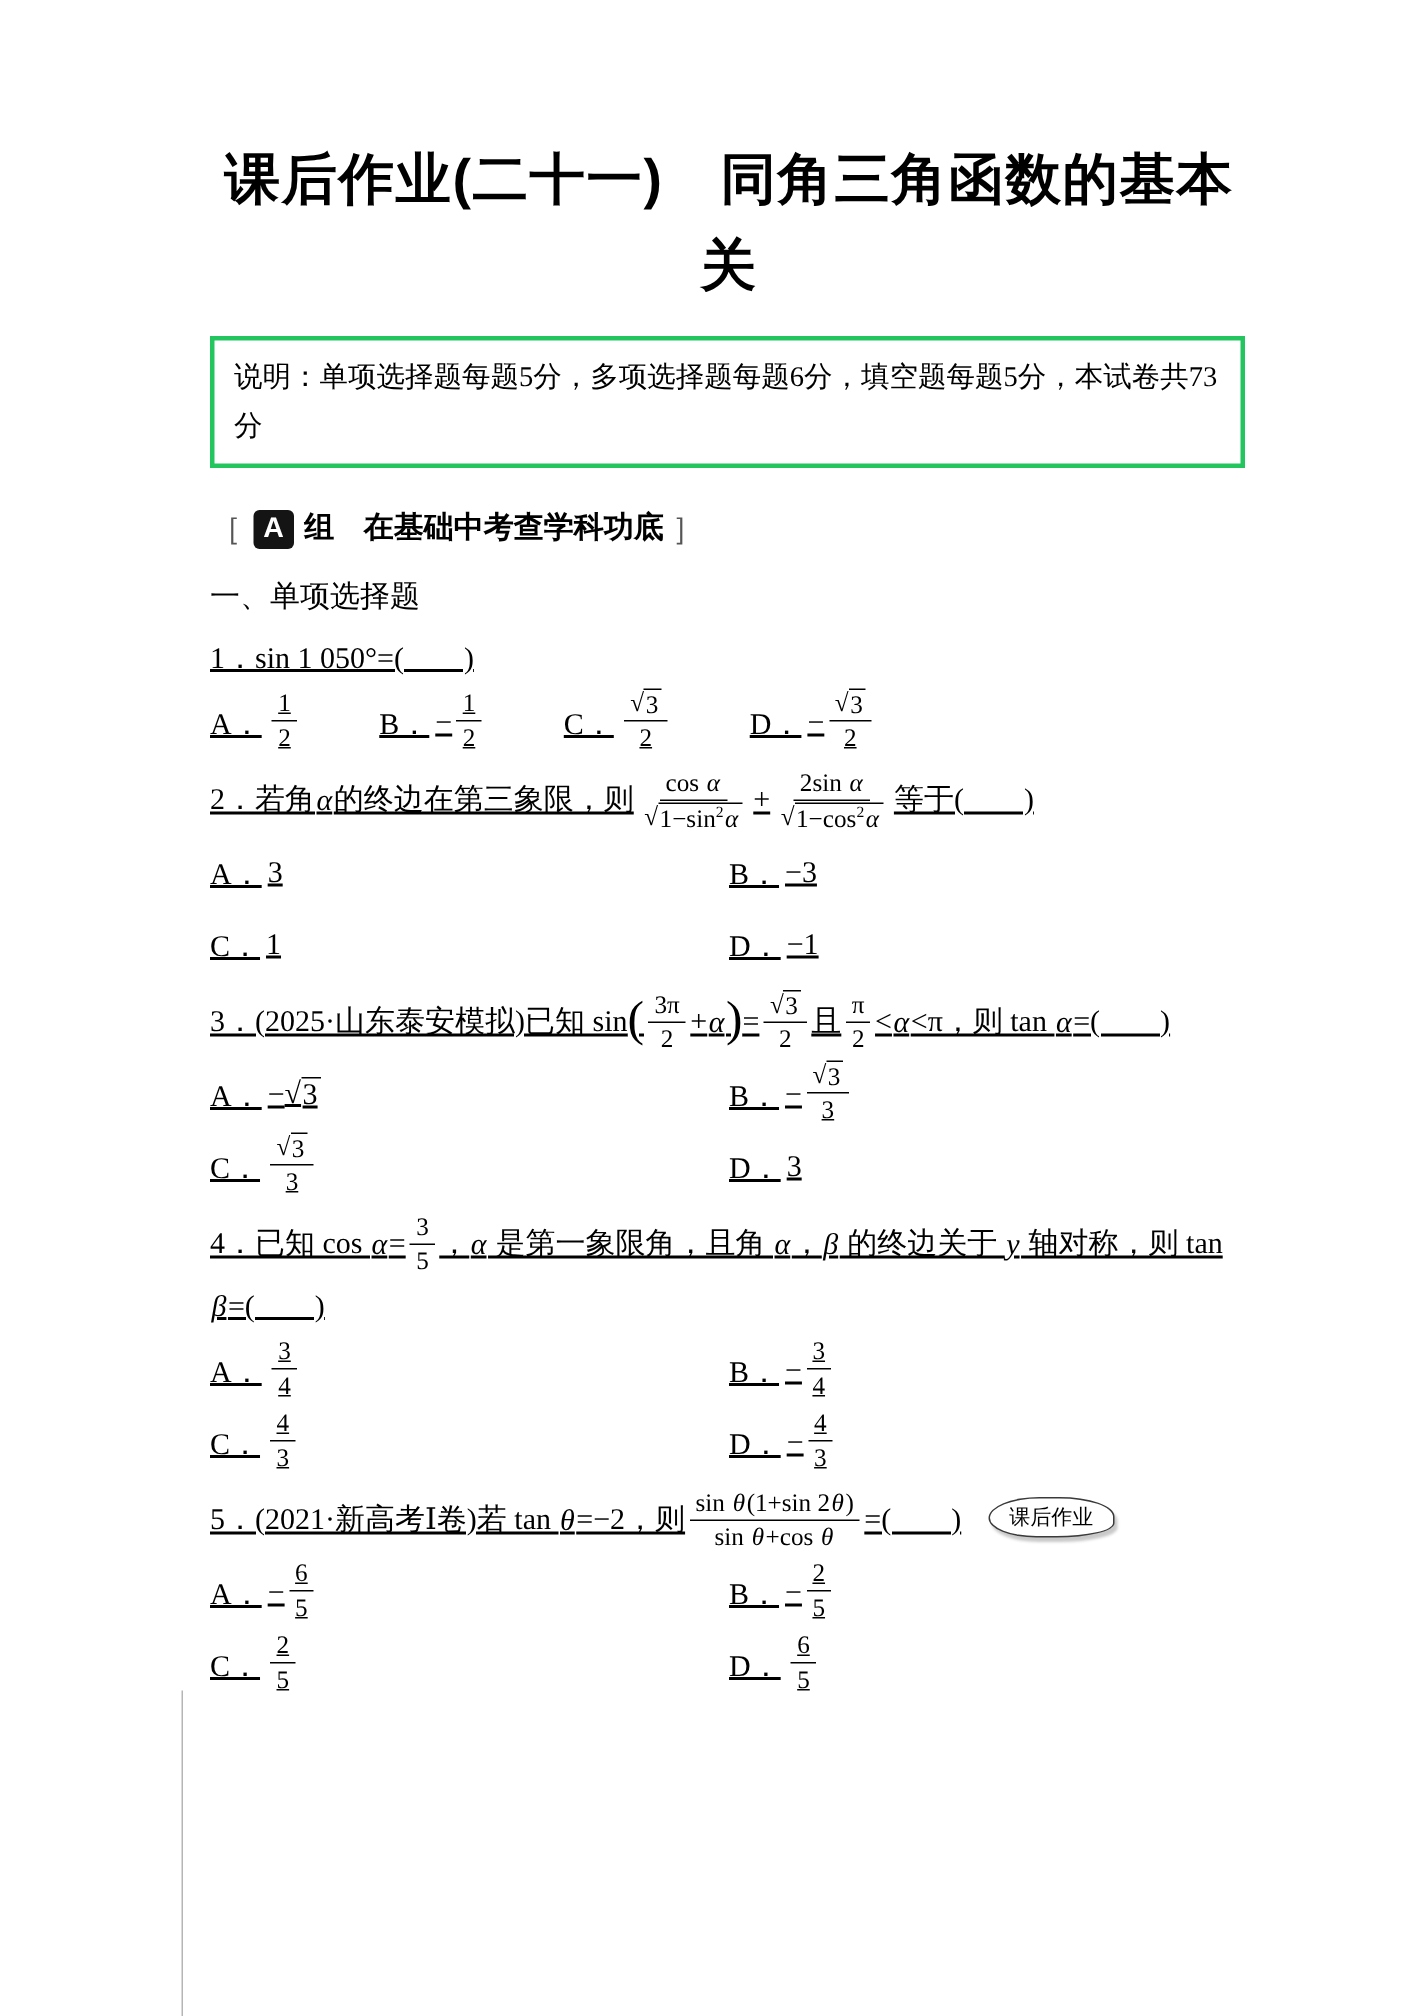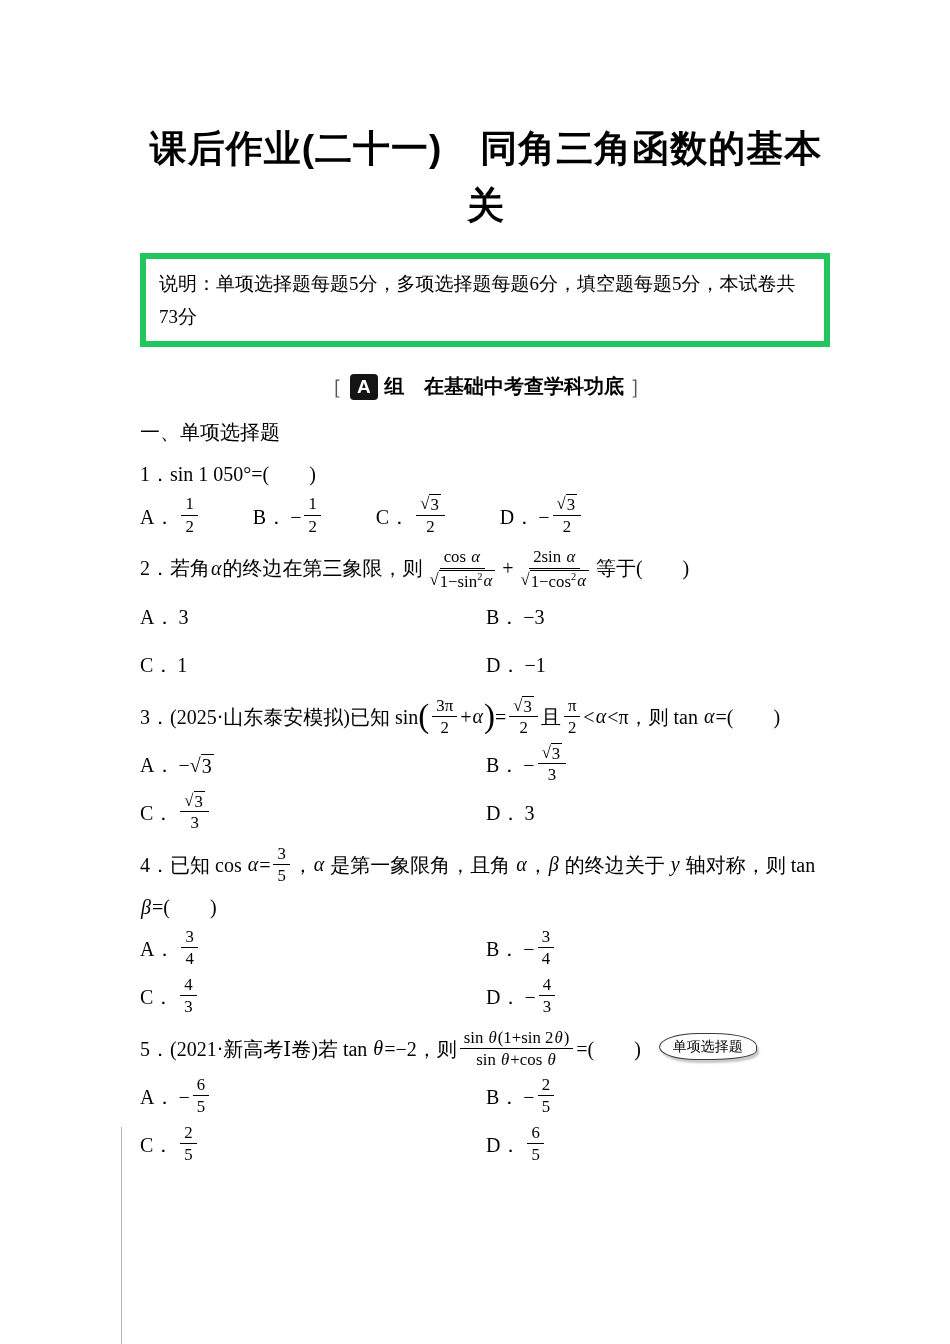--- a/index.html
+++ b/index.html
@@ -2,60 +2,60 @@
 <html lang="zh"><head>
 <meta charset="utf-8">
 <style>
   html,body{margin:0;padding:0;}
   body{
     width:950px;height:1344px;
     background:#ffffff;color:#000;
     font-family:"Liberation Serif","DejaVu Serif",serif;
     position:relative;overflow:hidden;
   }
-  .content{padding:120px 118px 0 140px;}
+  .content{padding:91px 118px 0 140px;}
 
   
   .title{
     text-align:center;
     font-family:"Liberation Sans","DejaVu Sans",sans-serif;
     font-weight:700;font-size:37px;line-height:1.55;
     letter-spacing:1px;margin:0 0 18px 0;
   }
 
   
   .note-box{
-    border:6px solid #22c55e;
+    border:3px solid #22c55e;
     padding:8px 13px;
     font-size:19px;line-height:1.75;
     margin:0 2px 26px 0;
   }
 
   
   .section-header{
-    text-align:center;font-size:20px;margin-bottom:18px;
+    font-size:20px;margin-bottom:18px;
     font-family:"Liberation Sans","DejaVu Sans",sans-serif;
     font-weight:700;
   }
   .bracket{font-weight:400;color:#555;font-size:21px;vertical-align:-1px;}
   .abadge{
     display:inline-block;background:#141414;color:#fff;
     font-weight:700;padding:0 7px;border-radius:4px;
     font-size:19px;line-height:26px;margin:0 1px 0 2px;
   }
   .section-label{margin-left:14px;}
 
   
   .part-header{
     font-family:"Liberation Sans","DejaVu Sans",sans-serif;
     font-weight:400;font-size:20px;margin:0 0 10px 0;
   }
 
   
-  .question{margin-bottom:8px;font-size:20px;}
+  .question{margin-bottom:8px;font-size:20px;text-decoration:underline;}
   .stem{line-height:1.8;margin-bottom:2px;}
   .options.row{display:flex;gap:52px;}
   .options.grid{display:grid;grid-template-columns:1fr 1fr;row-gap:2px;}
   .option{display:flex;align-items:center;min-height:46px;}
   .olabel{margin-right:4px;}
   .ocontent{display:inline-flex;align-items:center;}
 
   
   .frac{
     display:inline-flex;flex-direction:column;align-items:center;
@@ -276,21 +276,21 @@
                 <span class="num">4</span>
                 <span class="den">3</span>
               </span></span>
           </div>
         </div>
       </div>
       <div class="question">
         <div class="stem">5．(2021·新高考Ⅰ卷)若 tan <i class="mvar">θ</i>=−2，则<span class="frac">
             <span class="num">sin <i class="mvar">θ</i>(1+sin 2<i class="mvar">θ</i>)</span>
             <span class="den">sin <i class="mvar">θ</i>+cos <i class="mvar">θ</i></span>
-          </span>=(　　)<span class="badge">单项选择题</span></div>
+          </span>=(　　)<span class="badge">课后作业</span></div>
         <div class="options grid">
           <div class="option">
             <span class="olabel">A．</span>
             <span class="ocontent">−<span class="frac">
                 <span class="num">6</span>
                 <span class="den">5</span>
               </span></span>
           </div>
           <div class="option">
             <span class="olabel">B．</span>

